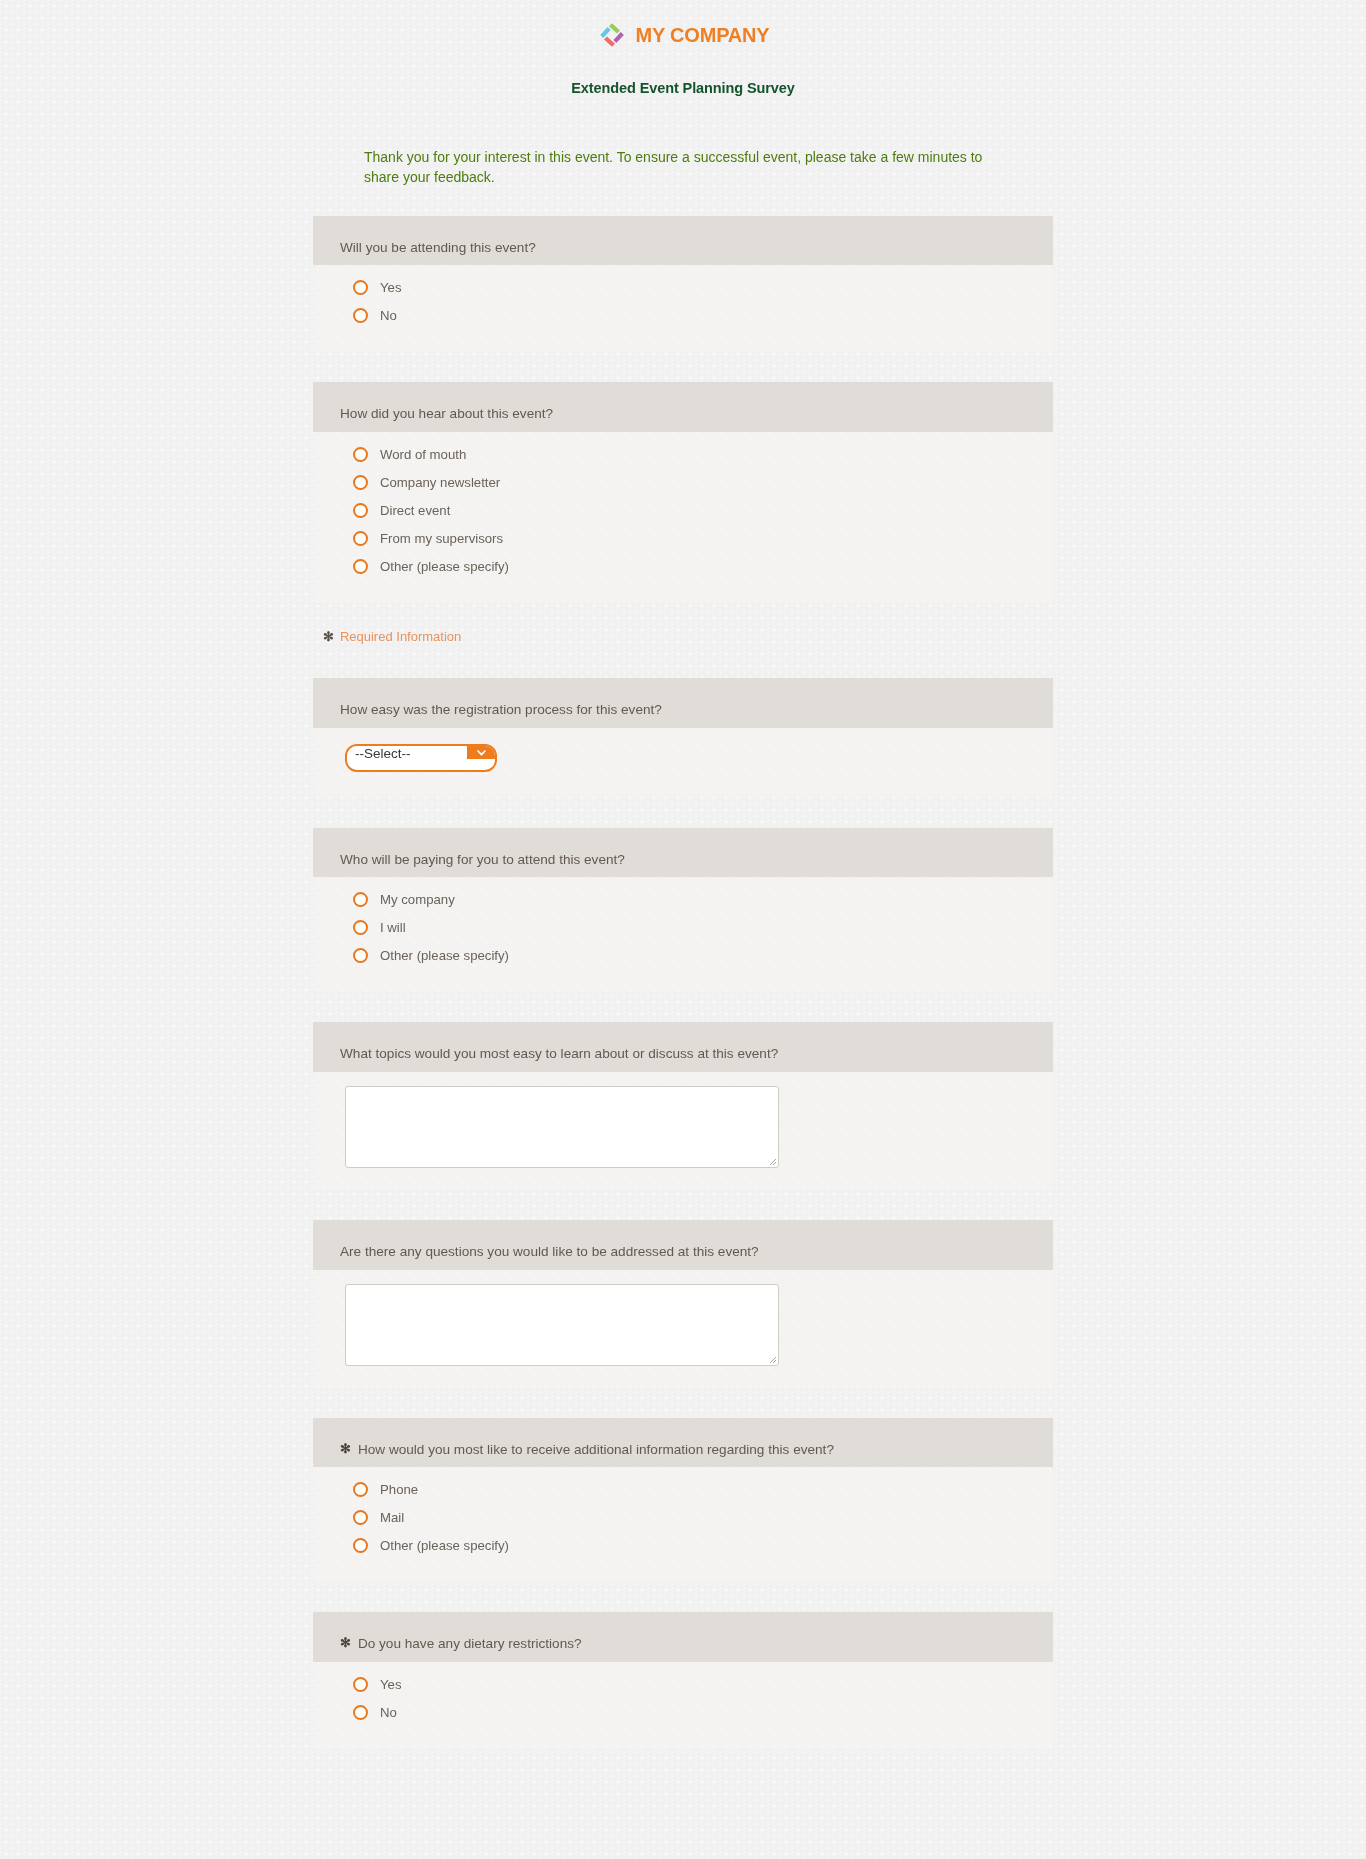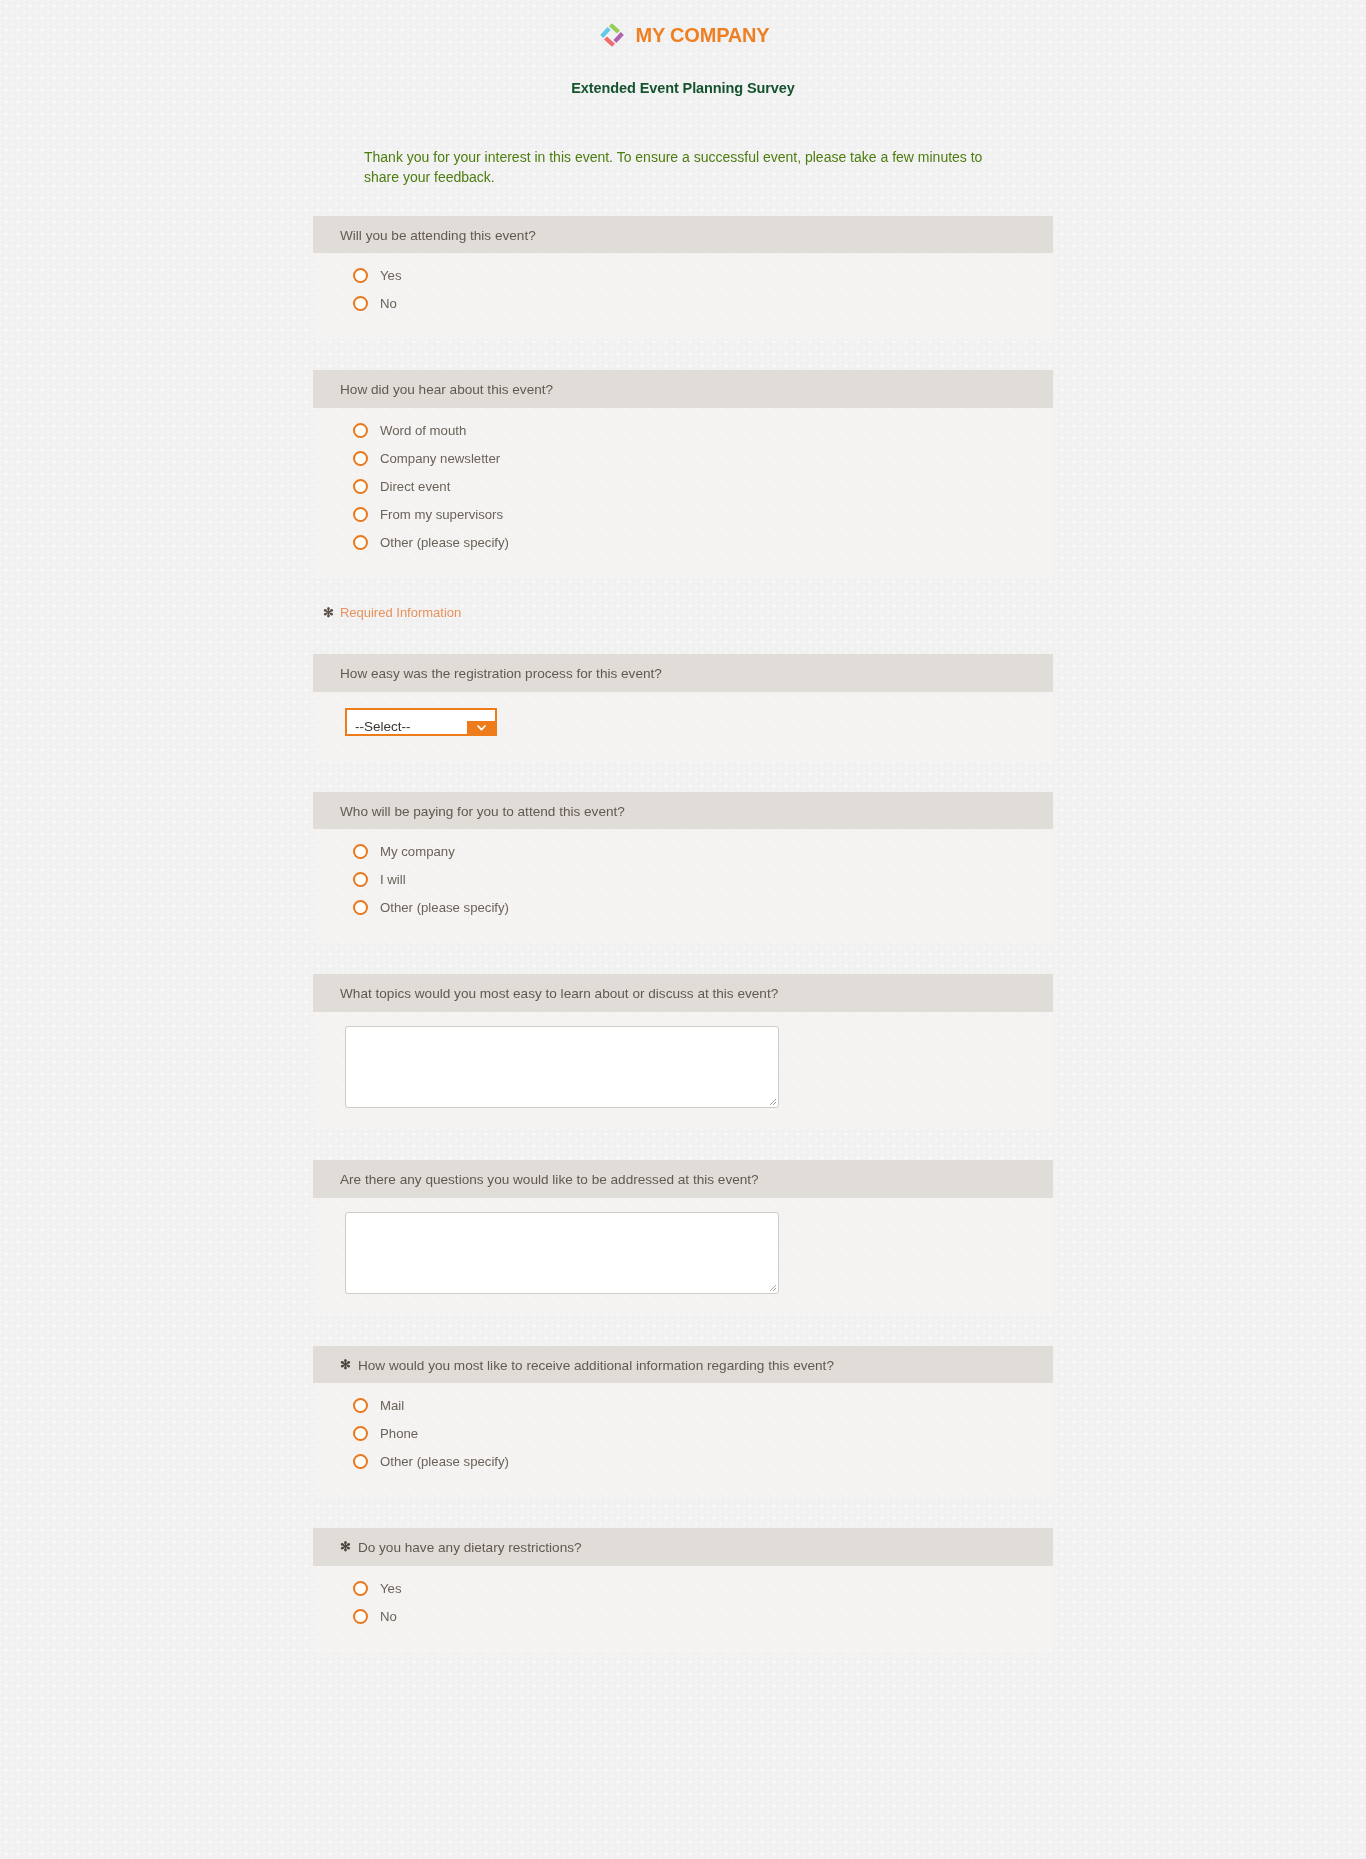--- a/index.html
+++ b/index.html
@@ -78,21 +78,21 @@
   }
   .qblock {
     position: relative;
     margin-bottom: 30px;
     background: rgba(245,244,243,0.55);
     padding-bottom: 14px;
   }
 
   .qheader {
     background: #e0dcd7;
-    padding: 11px 0 9px 27px;
+    padding: 23px 0 9px 27px;
     font-size: 13.6px;
     color: #625a51;
     box-sizing: border-box;
     width: 740px;
     line-height: 1.3;
   }
   .qheader .req-star {
     color: #4a443d;
     font-size: 13px;
     margin-right: 7px;
@@ -141,23 +141,23 @@
   }
   .required-line .star {
     color: #5a5048;
     font-weight: bold;
     font-size: 13px;
   }
 
   
   .select-wrap {
     display: inline-flex;
-    align-items: flex-end;
+    align-items: flex-start;
     border: 2px solid #ef7c1b;
-    border-radius: 0;
+    border-radius: 12px;
     background: #ffffff;
     height: 28px;
     width: 152px;
     overflow: hidden;
     box-sizing: border-box;
     margin-left: 10px;
     margin-top: 4px;
   }
   .select-value {
     flex: 1 1 auto;
@@ -334,25 +334,25 @@
       </div>
     </div>
 
     <div class="qblock">
       <div class="qheader">
         <span class="req-star">✻</span><span>How would you most like to receive additional information regarding this event?</span>
       </div>
       <div class="qbody">
         <div class="opt">
           <span class="radio"></span>
+          <span class="opt-label">Phone</span>
+        </div>
+        <div class="opt">
+          <span class="radio"></span>
           <span class="opt-label">Mail</span>
-        </div>
-        <div class="opt">
-          <span class="radio"></span>
-          <span class="opt-label">Phone</span>
         </div>
         <div class="opt">
           <span class="radio"></span>
           <span class="opt-label">Other (please specify)</span>
         </div>
       </div>
     </div>
 
     <div class="qblock">
       <div class="qheader">

